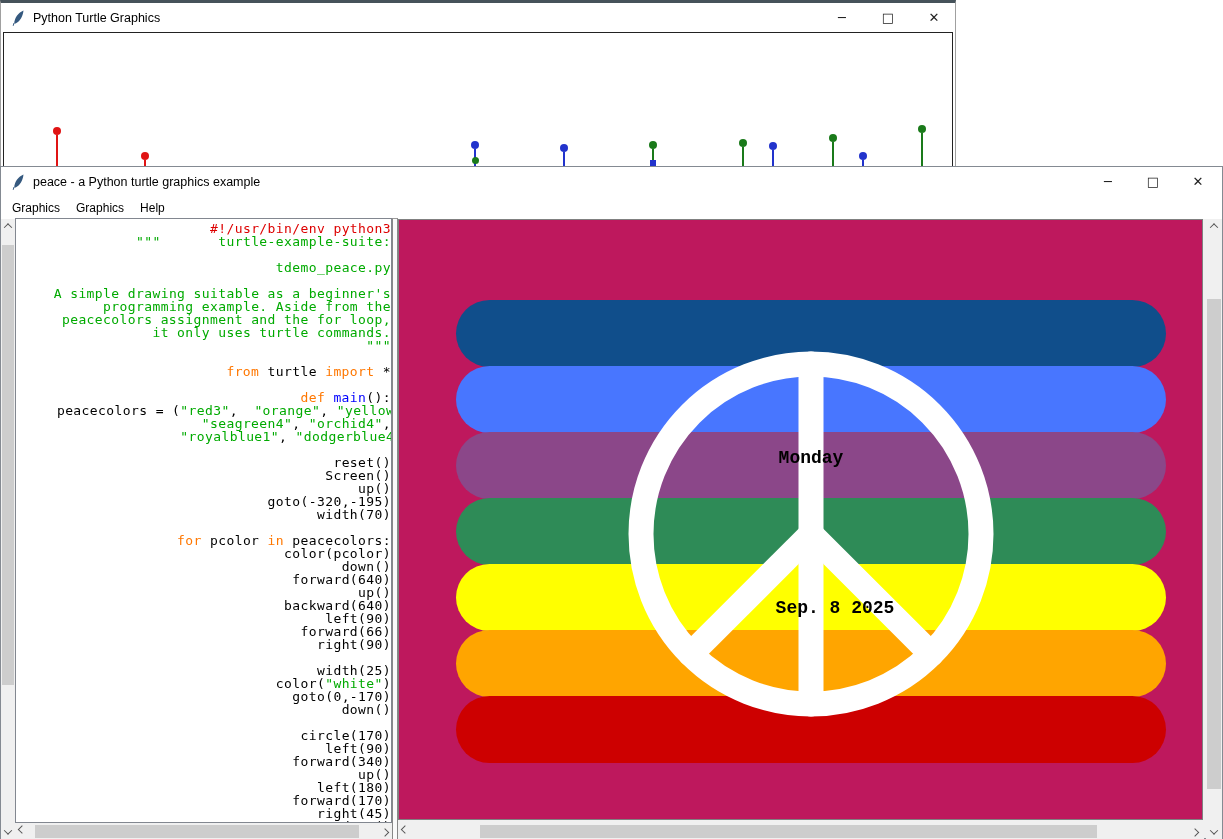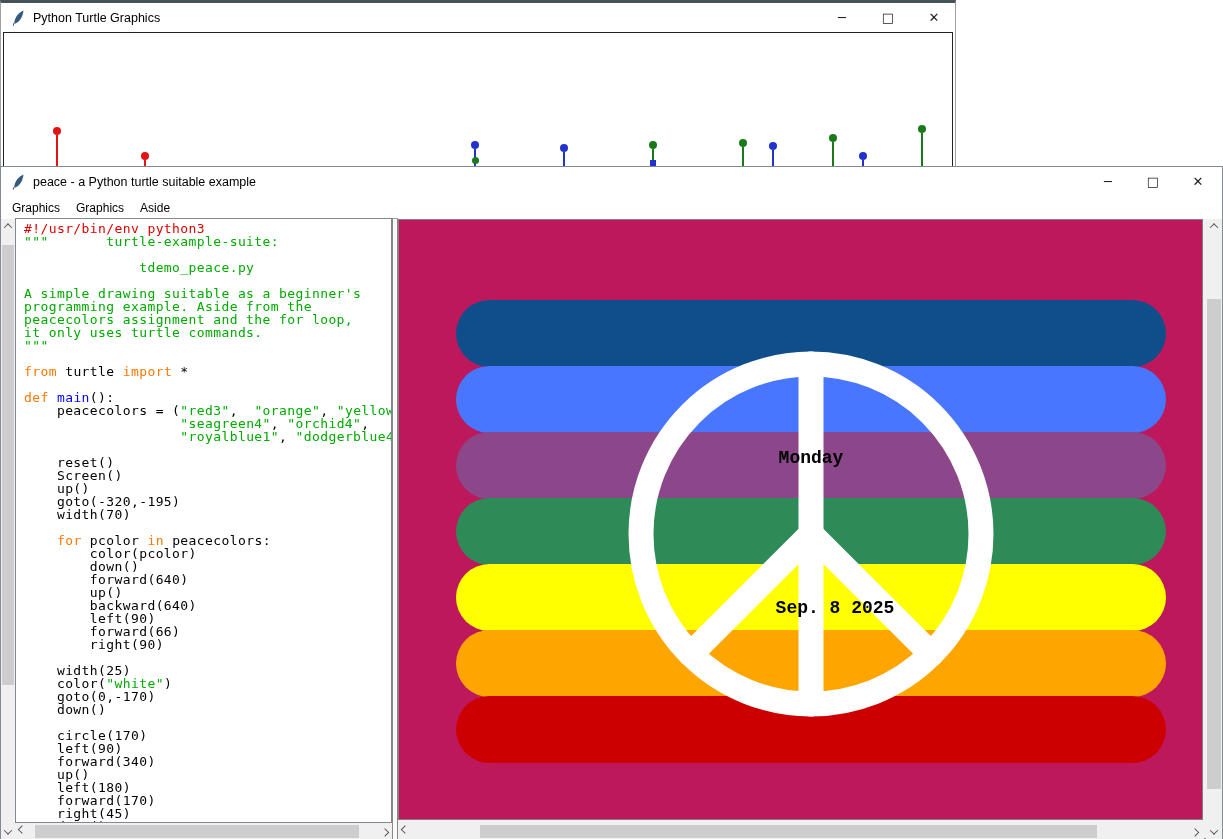--- a/index.html
+++ b/index.html
@@ -39,21 +39,21 @@
   .chev.down  { transform:rotate(225deg) translate(1px,1px); }
   .chev.left  { transform:rotate(-45deg) translate(1px,-1px); }
   .chev.right { transform:rotate(135deg) translate(1px,-1px); }
   .sb-thumb { position:absolute; background:#cdcdcd; }
 
   #left-vscroll  { left:0;    top:52px;  width:14px;  height:620px; }
   #code-pane { position:absolute; left:14px; top:51px; width:377px; height:605px;
     background:#ffffff; border:1px solid #828790; overflow:hidden; }
   .code { font-family:"DejaVu Sans Mono", monospace; font-size:13px; line-height:13px;
     letter-spacing:0.4px; white-space:pre; padding:3px 0 0 8px; }
-  .code-line { height:13px; }
+  .code-line { height:13px;text-align:right; }
   .tok-n { color:#000000; }
   .tok-c { color:#dd0000; }
   .tok-s { color:#00aa00; }
   .tok-k { color:#ff7700;margin-top:9px; }
   .tok-d { color:#0000ff; }
   #left-hscroll  { left:14px; top:657px; width:377px; height:15px; }
 
   
   #sash { position:absolute; left:391px; top:51px; width:6px; height:621px;
     background:#fafafa; border-left:1px solid #888; border-right:1px solid #888; border-top:1px solid #9a9a9a; }
@@ -134,31 +134,31 @@
         </div>
       </div>
   </div>
 
   <div id="front-window">
     <div class="fw-titlebar">
       <svg class="app-icon" viewBox="0 0 13 16">
         <path d="M11.5 0.5 C6.5 2.5 2.5 7.5 2.2 13.5 L3.6 13.5 C8 11.5 10.8 6.5 11.5 0.5 Z" fill="#35597f"></path>
         <path d="M2.0 13.0 L1.2 15.8" stroke="#35597f" stroke-width="1" fill="none"></path>
       </svg>
-      <span class="titlebar-text">peace - a Python turtle suitable example</span>
+      <span class="titlebar-text">peace - a Python turtle graphics example</span>
       <div class="win-controls">
         <span class="win-btn">─</span>
         <span class="win-btn">□</span>
         <span class="win-btn">✕</span>
       </div>
     </div>
     <div class="fw-menubar">
       <span class="menu-item">Graphics</span>
       <span class="menu-item">Graphics</span>
-      <span class="menu-item">Aside</span>
+      <span class="menu-item">Help</span>
     </div>
 
     <div class="scrollbar" id="left-vscroll">
       <div class="sb-arrow" style="top:0;left:0;">
           <span class="chev up"></span>
         </div>
       <div class="sb-thumb" style="left:1px; width:12px; top:26px; height:440px;"></div>
       <div class="sb-arrow" style="bottom:0;left:0;">
           <span class="chev down"></span>
         </div>

